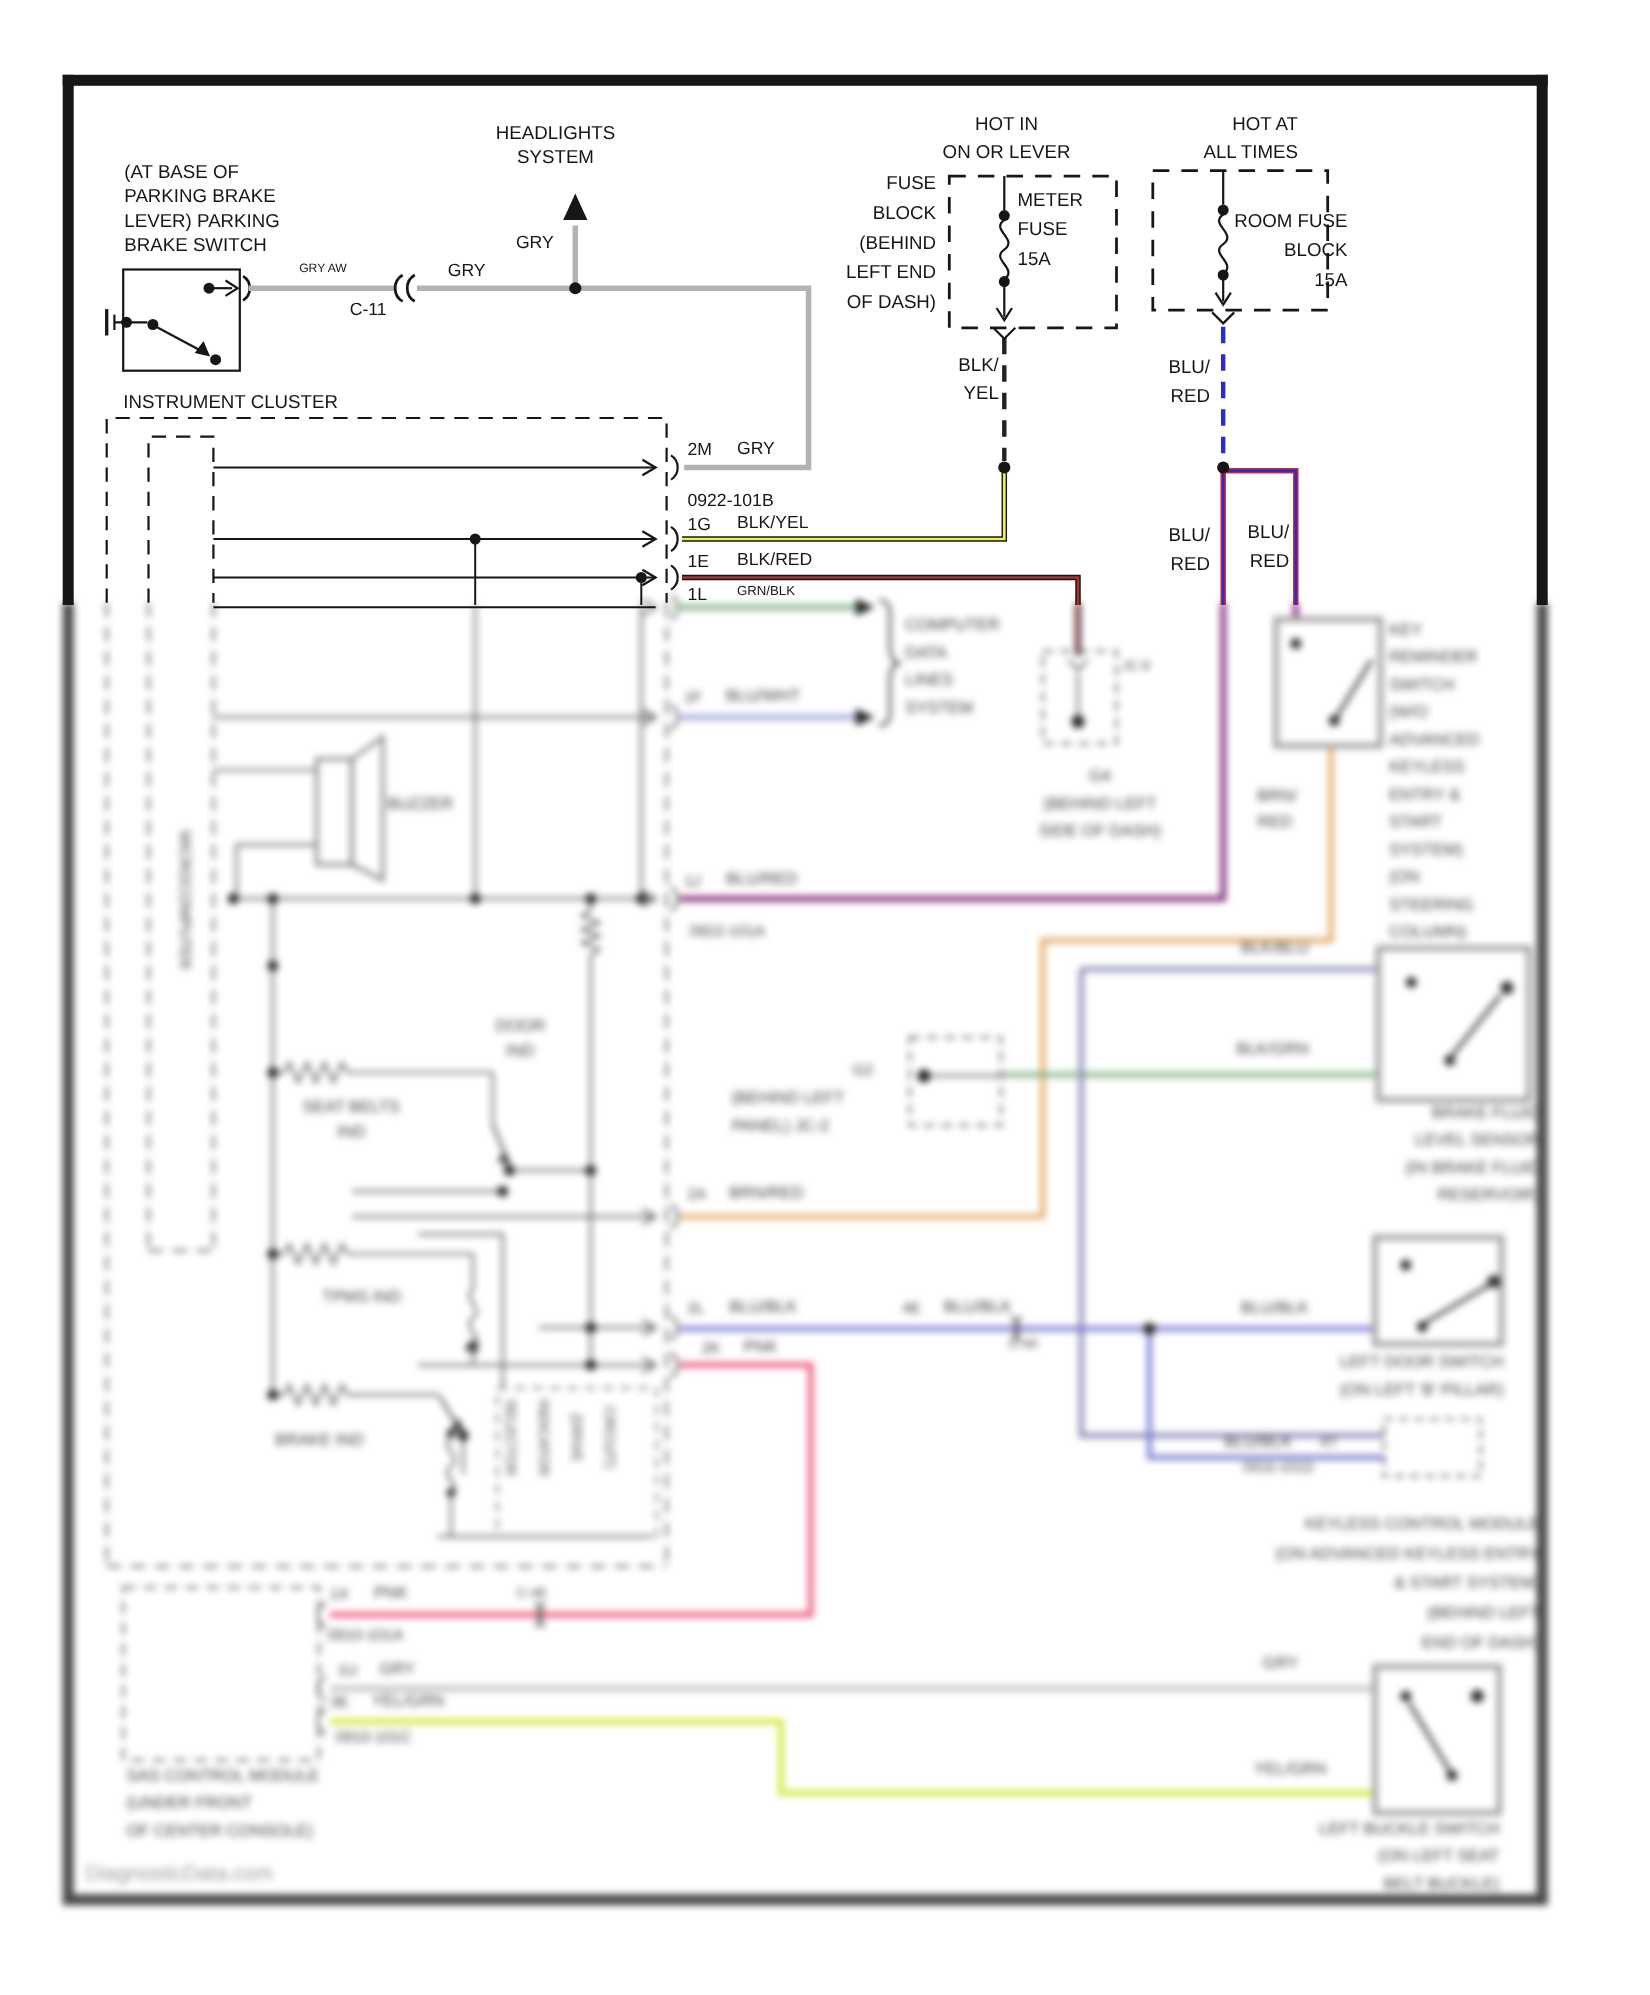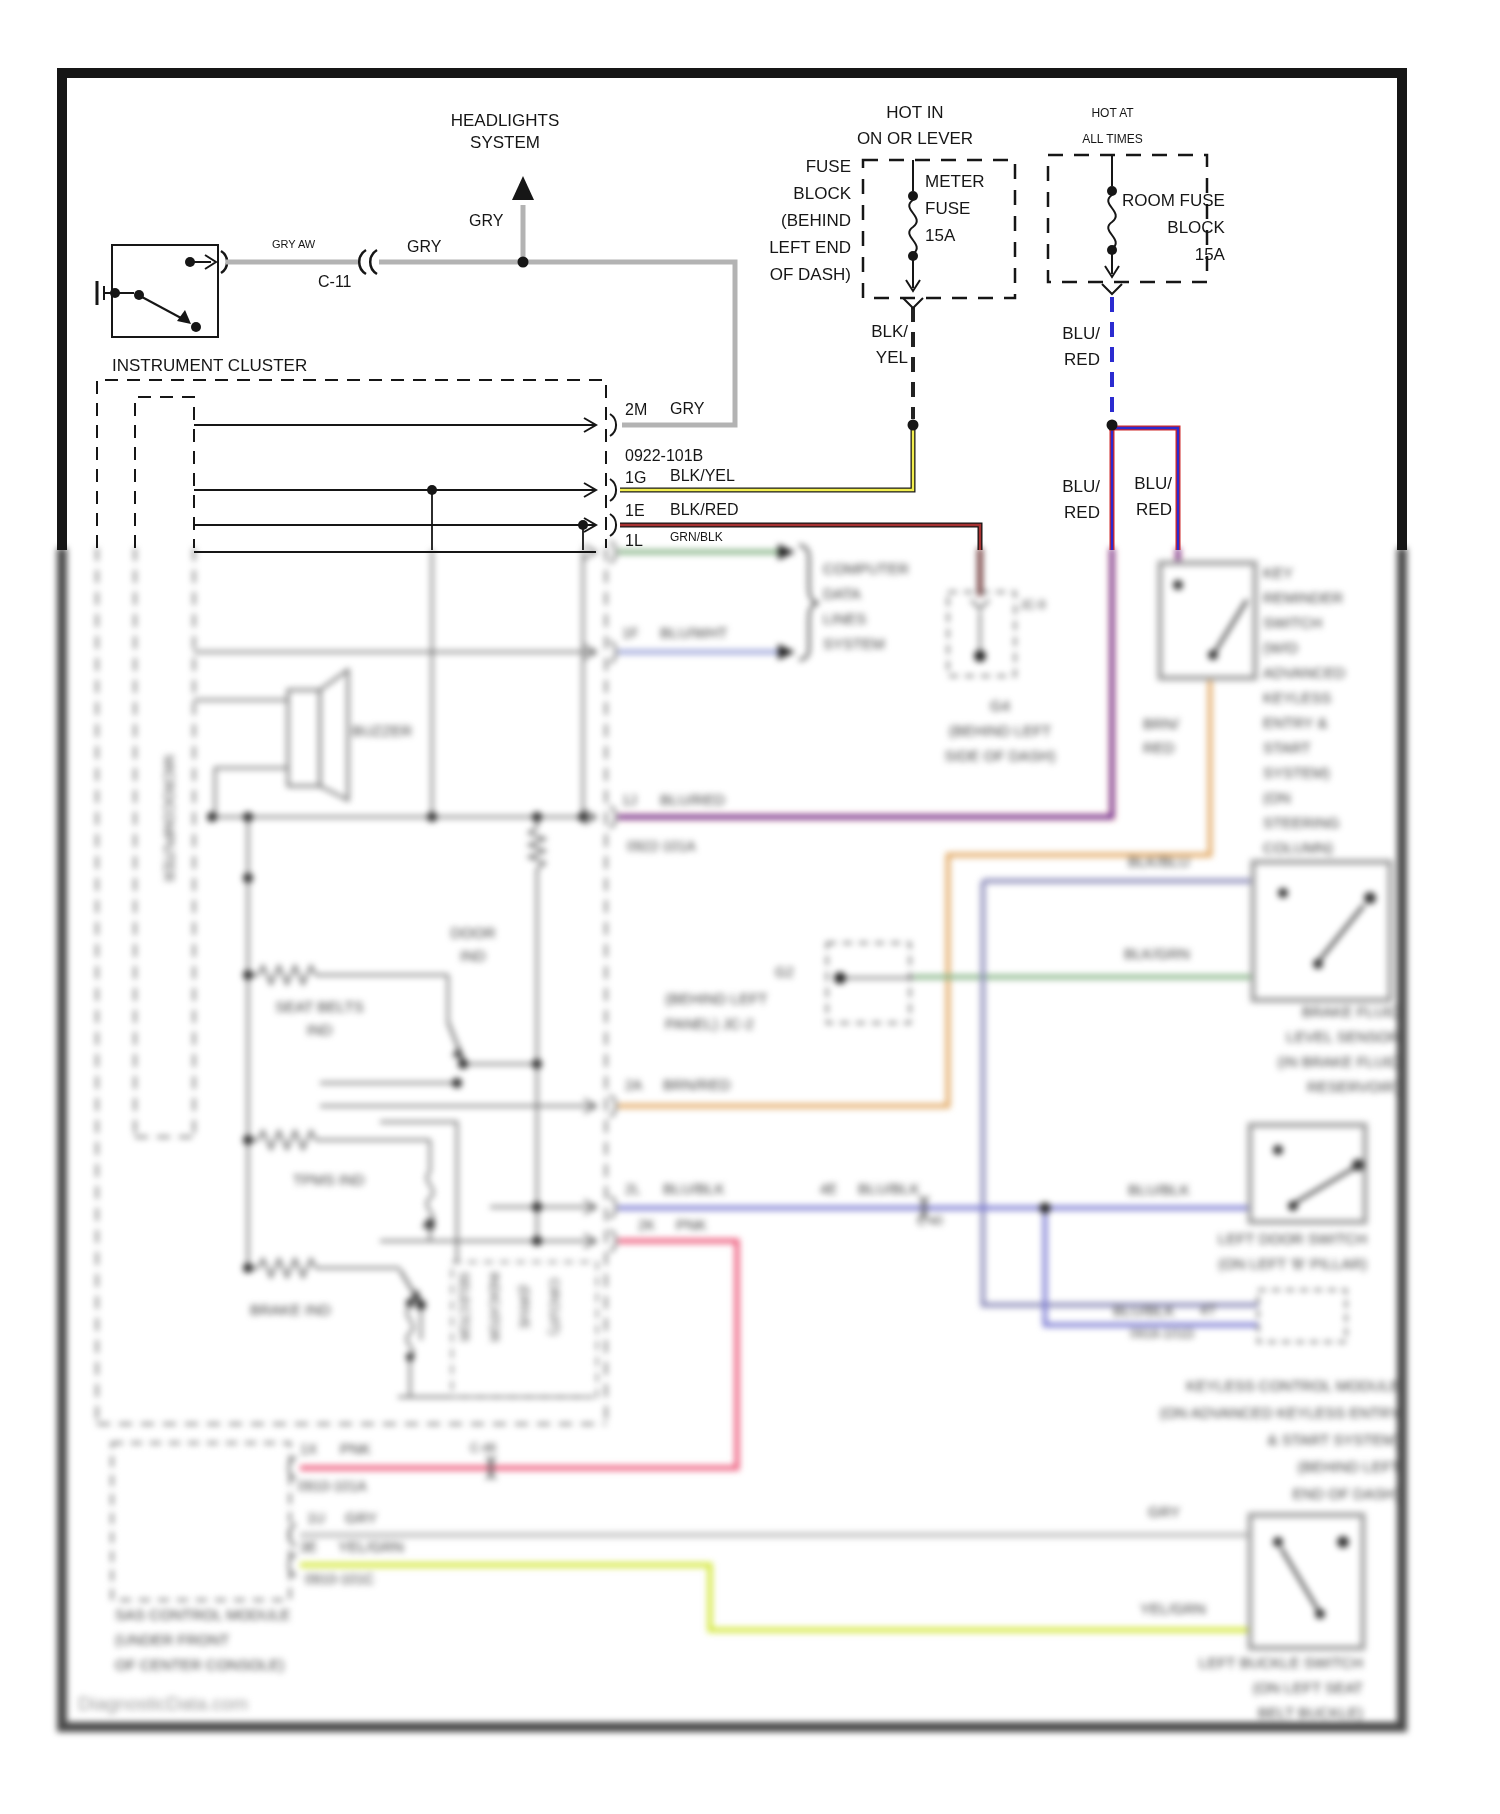--- a/index.html
+++ b/index.html
@@ -376,37 +376,41 @@
         <path d="M1109,428 H1178 V550" style="stroke:var(--blu)" stroke-width="2.4"></path>
       </g>
       <circle cx="913" cy="425" r="5.5" fill="#161616"></circle>
       <circle cx="1112" cy="425" r="5.5" fill="#161616"></circle>
 
       <g fill="none">
         <path d="M620,525 H980 V550" stroke="#161616" stroke-width="5"></path>
         <path d="M620,525 H980 V550" style="stroke:var(--dkred)" stroke-width="2.4"></path>
       </g>
     </svg>
+  <div class="lbl" style="left: 113px; top: 146px; font-size: 17px; line-height: 22px;">(AT BASE OF
+PARKING BRAKE
+LEVER) PARKING
+BRAKE SWITCH</div>
       <div class="lbl" style="left: 440px; top: 110px; font-size: 17px; line-height: 22px; width: 130px; text-align: center;">HEADLIGHTS
 SYSTEM</div>
       <div class="lbl" style="left: 272px; top: 237px; font-size: 11px;">GRY AW</div>
       <div class="lbl" style="left: 318px; top: 272px; font-size: 16px;">C-11</div>
       <div class="lbl" style="left: 407px; top: 237px; font-size: 16px;">GRY</div>
       <div class="lbl" style="left: 469px; top: 211px; font-size: 16px;">GRY</div>
       <div class="lbl" style="left: 845px; top: 100px; font-size: 17px; line-height: 26px; width: 140px; text-align: center;">HOT IN
 ON OR LEVER</div>
       <div class="lbl" style="left: 745px; top: 153px; font-size: 17px; line-height: 27px; width: 106px; text-align: right;">FUSE
 BLOCK
 (BEHIND
 LEFT END
 OF DASH)</div>
       <div class="lbl" style="left: 925px; top: 168px; font-size: 17px; line-height: 27px;">METER
 FUSE
 15A</div>
-      <div class="lbl" style="left: 1045px; top: 100px; font-size: 12px; line-height: 26px; width: 135px; text-align: center;">HOT AT
+      <div class="lbl" style="left: 1045px; top: 100px; font-size: 17px; line-height: 26px; width: 135px; text-align: right;">HOT AT
 ALL TIMES</div>
       <div class="lbl" style="left: 1122px; top: 187px; font-size: 17px; line-height: 27px; text-align: right;">ROOM FUSE
 BLOCK
 15A</div>
       <div class="lbl" style="left: 858px; top: 319px; font-size: 17px; line-height: 26px; width: 50px; text-align: right;">BLK/
 YEL</div>
       <div class="lbl" style="left: 1050px; top: 321px; font-size: 17px; line-height: 26px; width: 50px; text-align: right;">BLU/
 RED</div>
       <div class="lbl" style="left: 112px; top: 355px; font-size: 17px;">INSTRUMENT CLUSTER</div>
       <div class="lbl" style="left: 625px; top: 400px; font-size: 16px;">2M</div>

